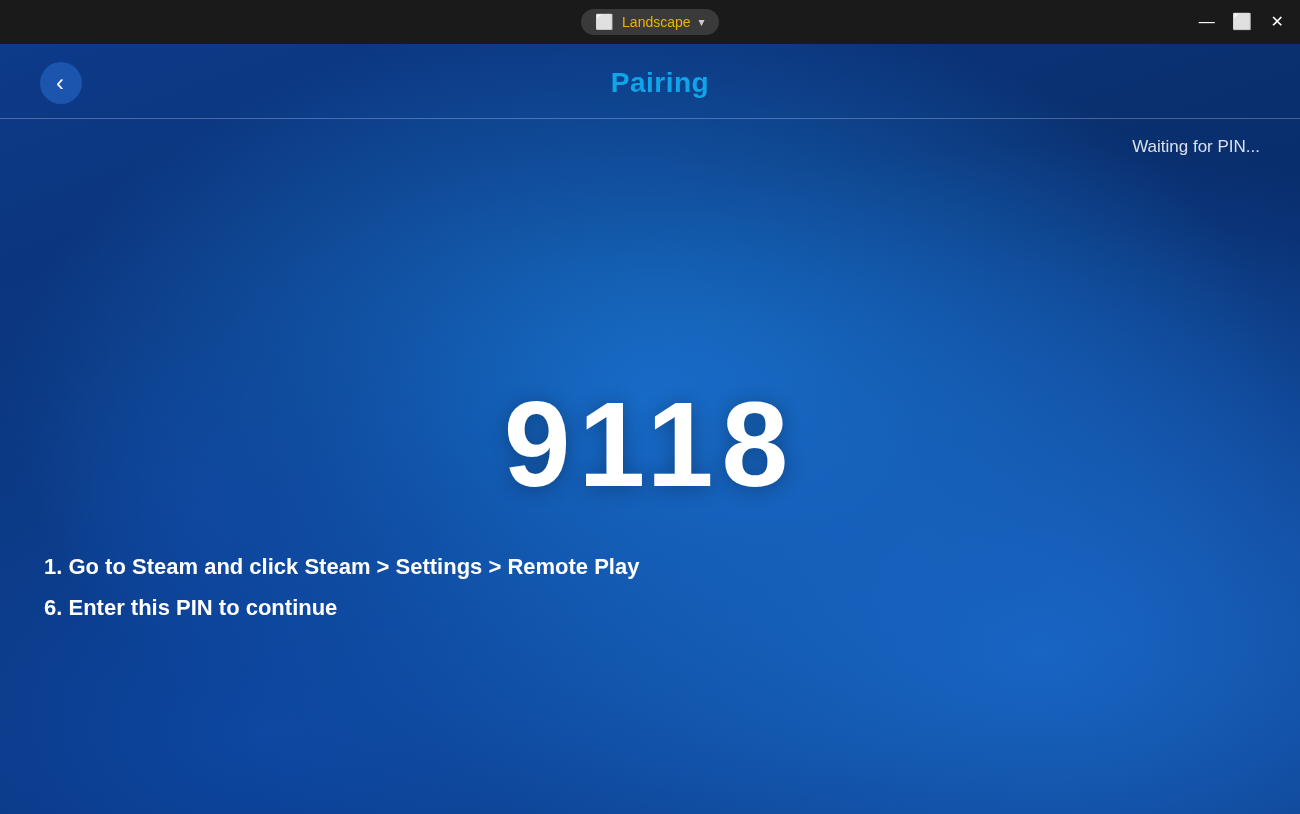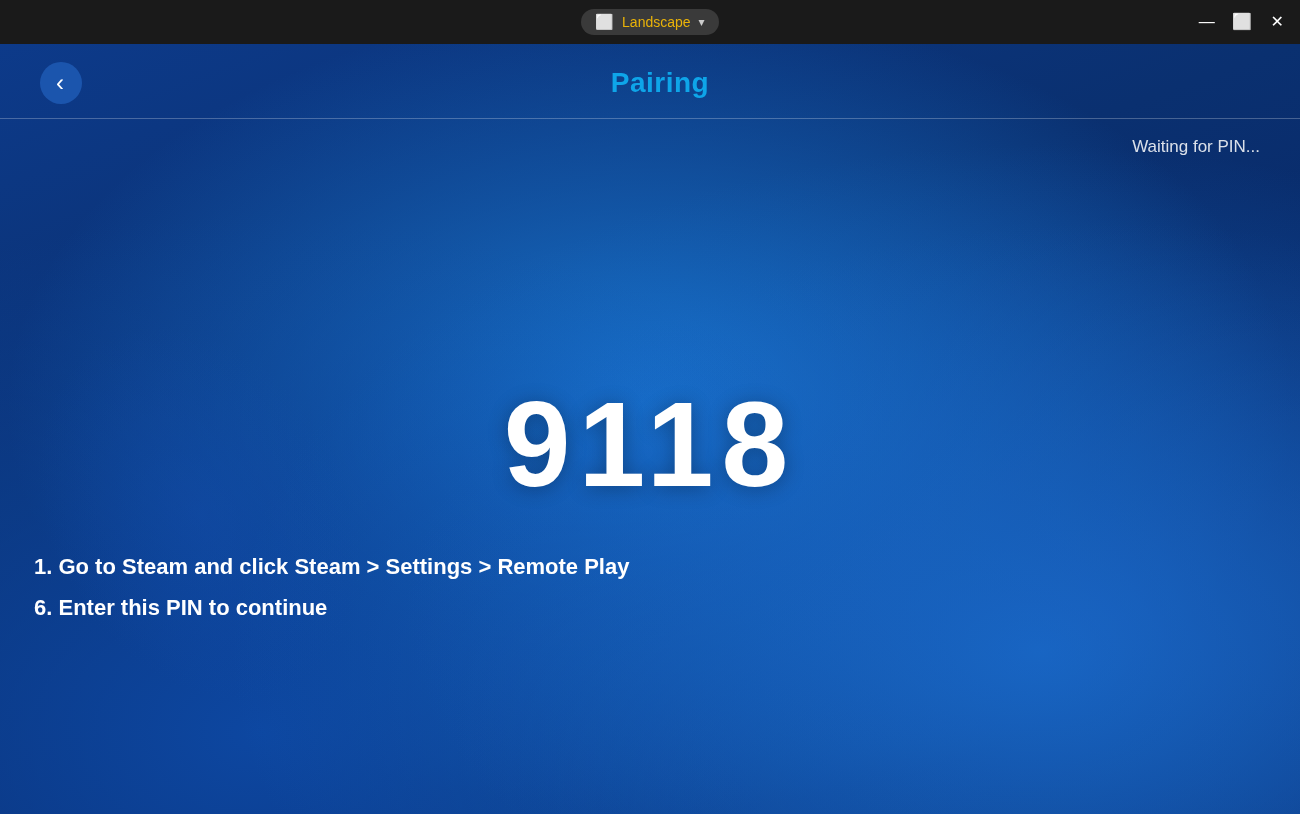--- a/index.html
+++ b/index.html
@@ -177,21 +177,21 @@
       font-weight: 700;
       letter-spacing: 8px;
       line-height: 1;
       text-shadow: 0 2px 20px rgba(0,0,0,0.3);
     }
 
     
     .instructions {
       position: absolute;
       bottom: 180px;
-      left: 34px;
+      left: 44px;
       right: 50px;
     }
 
     .instruction-item {
       color: #fff;
       font-size: 22px;
       font-weight: 600;
       margin-bottom: 10px;
       line-height: 1.4;
     }

